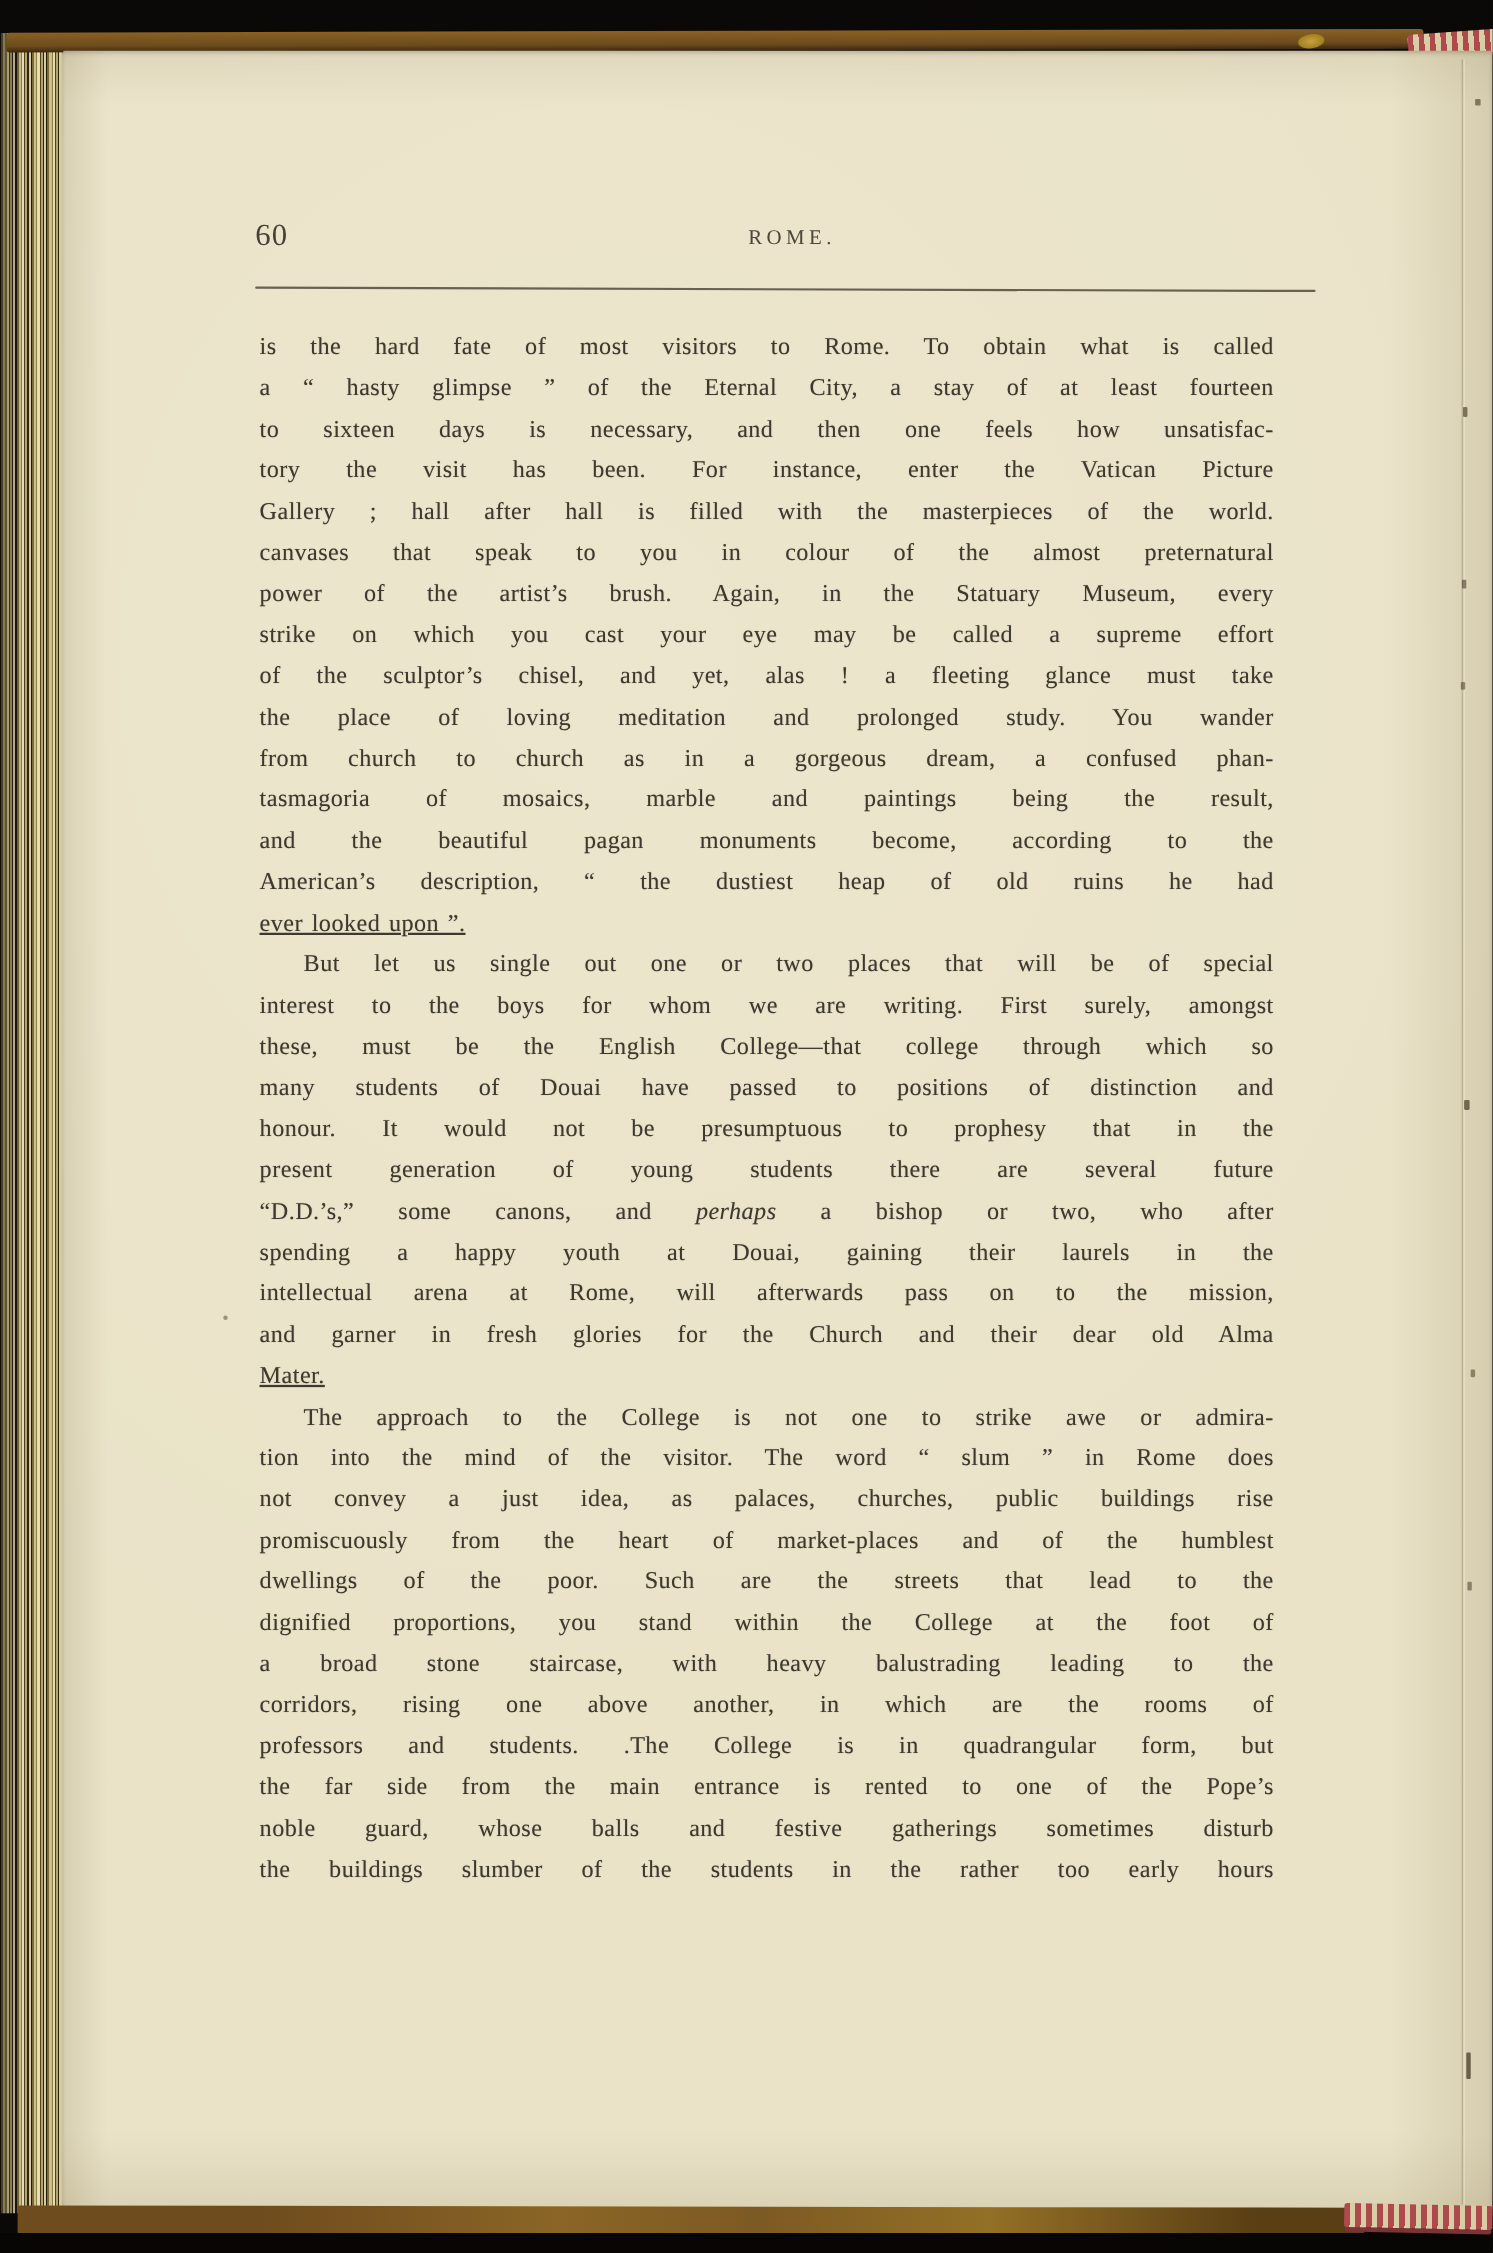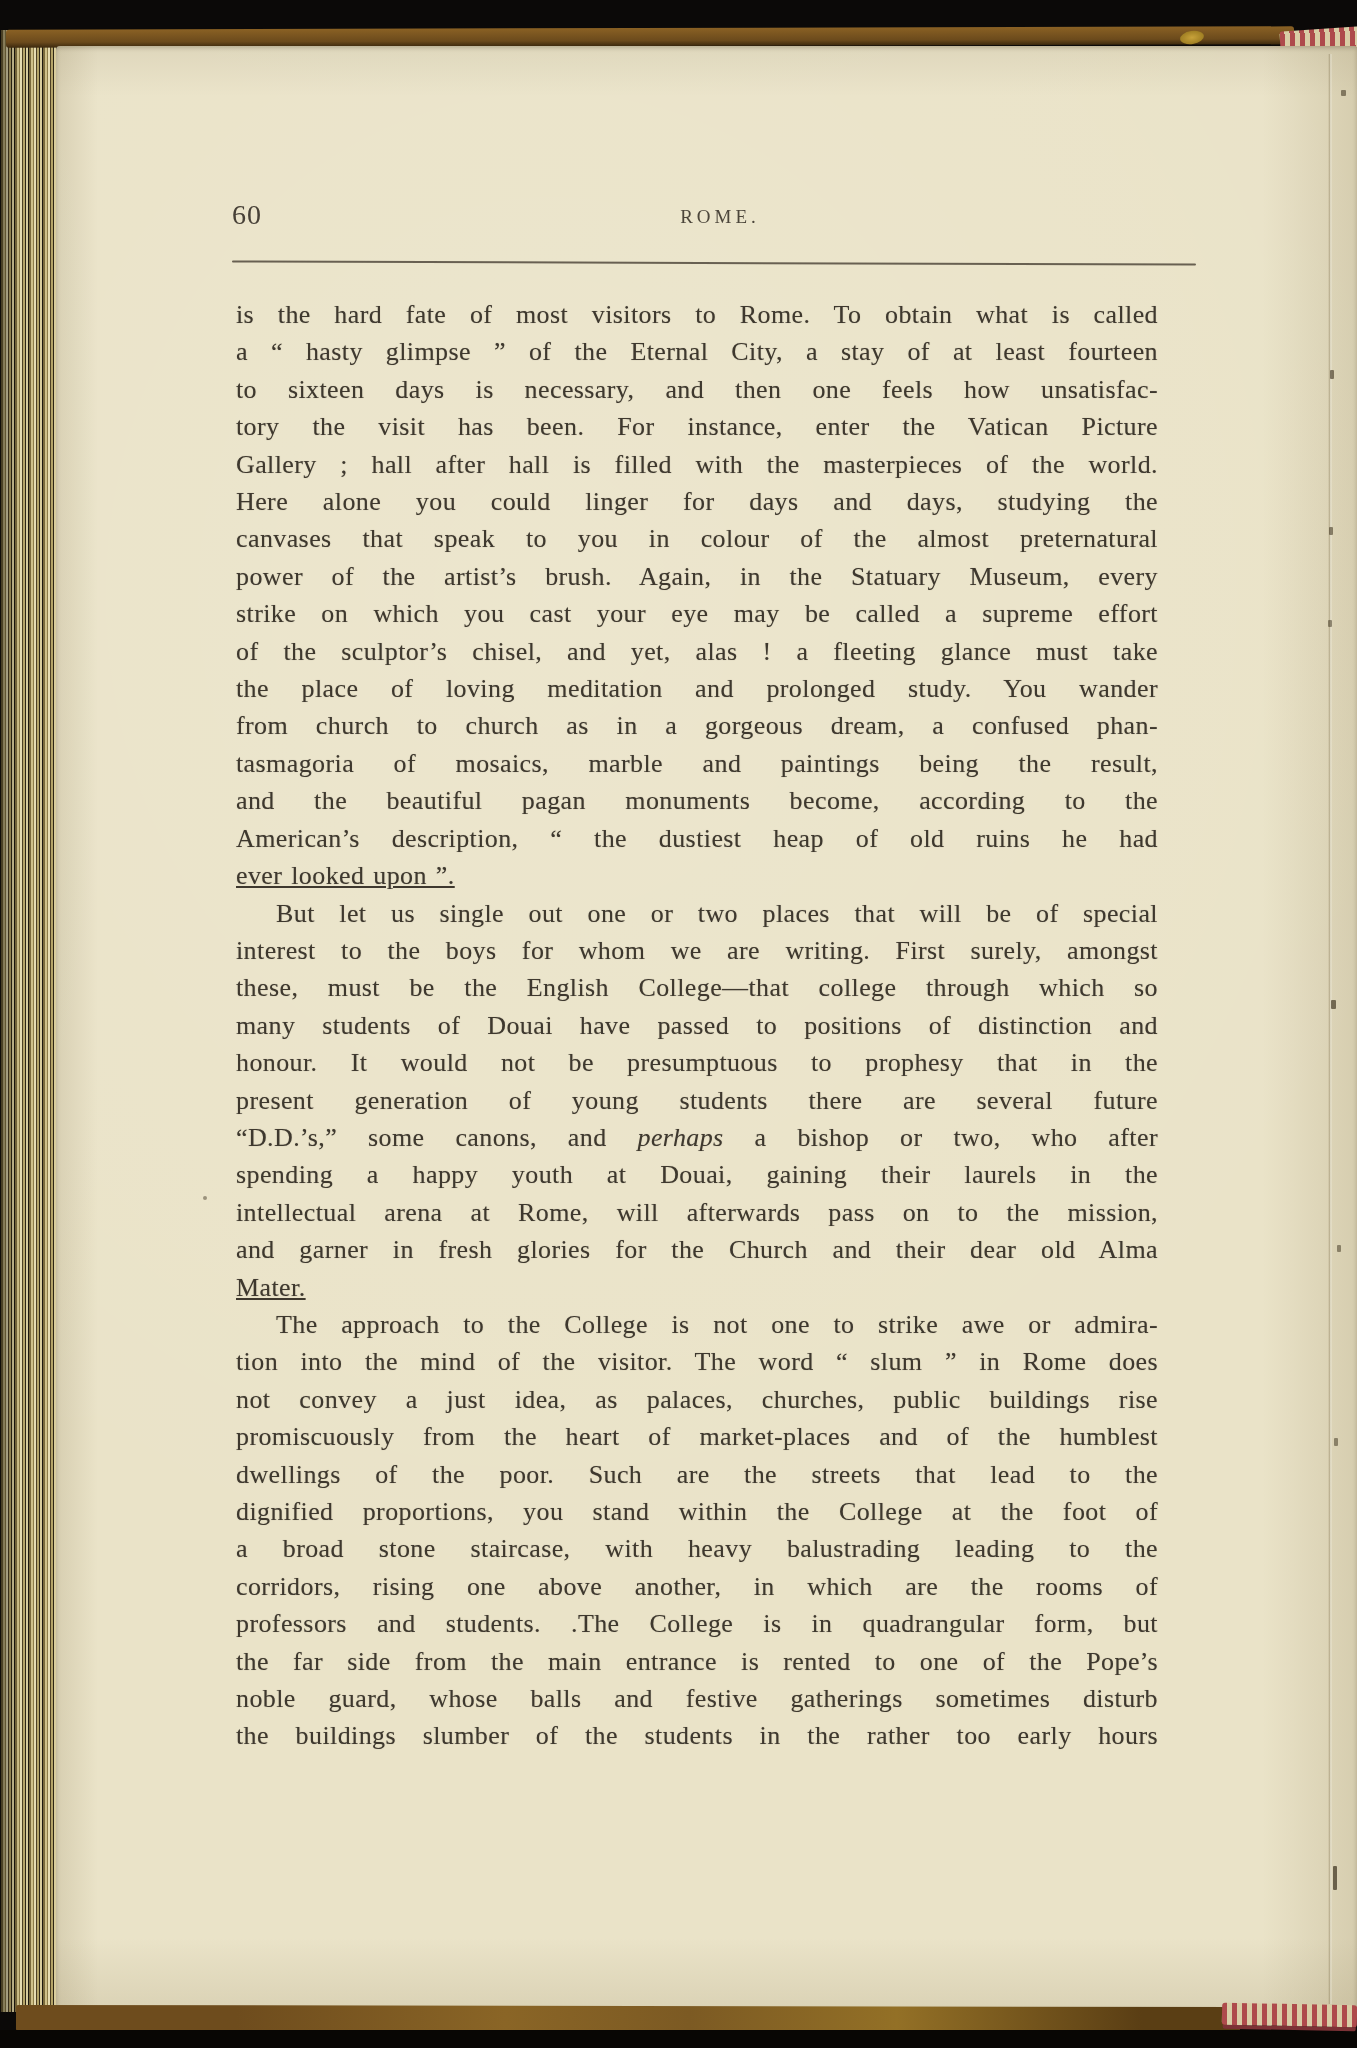--- a/index.html
+++ b/index.html
@@ -85,21 +85,21 @@
   .running-header{
     position:absolute; left:534px; top:160px; width:260px;
     text-align:center; font-size:19px; letter-spacing:4px; color:#4c463b;
   }
   .header-rule{
     position:absolute; left:176px; top:216px; width:964px; height:2px;
     background:rgba(66,59,48,.78); transform:rotate(.18deg); border-radius:1px;
   }
   .text-block{
     position:absolute; left:180px; top:250px; width:922px;
-    font-size:26px; line-height:37.4px; color:var(--ink);
+    font-size:22px; line-height:37.4px; color:var(--ink);
     letter-spacing:.4px; word-spacing:2px;
     text-shadow:0 0 1px rgba(62,56,46,.35);
   }
   .paragraph{margin:0;}
   .text-line{ text-align:justify; text-align-last:justify; white-space:normal; }
   .text-line.flush{ text-align-last:left;text-decoration:underline; }
   .text-line.indent{ text-indent:40px; }
   .speck{ position:absolute; background:#3a2f1c; border-radius:1px; }
 </style>
 </head>
@@ -119,21 +119,20 @@
     <div class="running-header">ROME.</div>
     <div class="header-rule"></div>
 
     <div class="text-block" id="text-block">
         <div class="paragraph">
           <div class="text-line">is the hard fate of most visitors to Rome.  To obtain what is called</div>
           <div class="text-line">a “ hasty glimpse ” of the Eternal City, a stay of at least fourteen</div>
           <div class="text-line">to sixteen days is necessary, and then one feels how unsatisfac-</div>
           <div class="text-line">tory the visit has been.  For instance, enter the Vatican Picture</div>
           <div class="text-line">Gallery ; hall after hall is filled with the masterpieces of the world.</div>
-          <div class="text-line">Here alone you could linger for days and days, studying the</div>
           <div class="text-line">canvases that speak to you in colour of the almost preternatural</div>
           <div class="text-line">power of the artist’s brush.  Again, in the Statuary Museum, every</div>
           <div class="text-line">strike on which you cast your eye may be called a supreme effort</div>
           <div class="text-line">of the sculptor’s chisel, and yet, alas !  a fleeting glance must take</div>
           <div class="text-line">the place of loving meditation and prolonged study.  You wander</div>
           <div class="text-line">from church to church as in a gorgeous dream, a confused phan-</div>
           <div class="text-line">tasmagoria of mosaics, marble and paintings being the result,</div>
           <div class="text-line">and the beautiful pagan monuments become, according to the</div>
           <div class="text-line">American’s description, “ the dustiest heap of old ruins he had</div>
           <div class="text-line flush">ever looked upon ”.</div>

